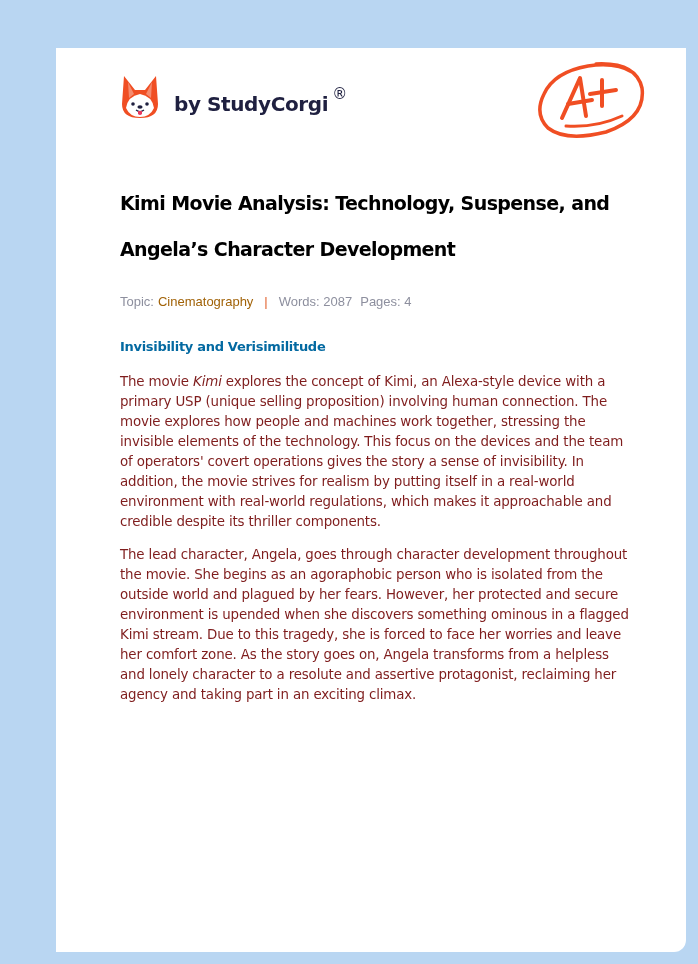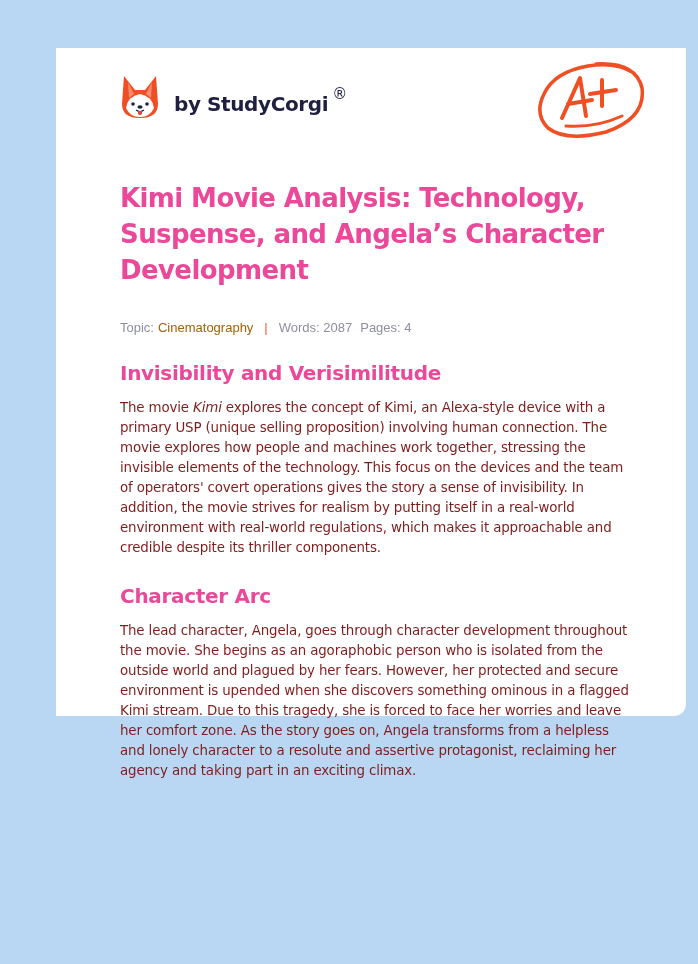--- a/index.html
+++ b/index.html
@@ -4,21 +4,21 @@
 <style>
   html, body { margin: 0; padding: 0; }
   body {
     width: 698px; height: 964px; overflow: hidden;
     background: #b9d6f2;
     font-family: "Liberation Sans", sans-serif;
     position: relative;
   }
   .card {
     position: absolute; left: 56px; top: 48px;
-    width: 630px; height: 668px;
+    width: 630px; height: 904px;
     background: #ffffff;
     border-bottom-right-radius: 12px;
     box-sizing: border-box;
     padding: 0 56px 0 64px;
   }
   .header {
     position: relative; height: 120px;
   }
   .logo {
     position: absolute; left: 0; top: 26px;
@@ -34,34 +34,34 @@
     position: relative; top: -12px; margin-left: 4px;
     font-size: 15px; font-weight: normal; color: #1f2040;
   }
   .grade {
     position: absolute; right: -16px; top: 10px;
     width: 110px; height: 84px;
   }
   h1 {
     margin: 12px 0 0 0;
     font-family: "DejaVu Sans", sans-serif; font-weight: bold;
-    font-size: 26px; line-height: 36px; color: #ec4899;
+    font-size: 19px; line-height: 46px; color: #000000;
     letter-spacing: -0.6px;
   }
   .meta {
-    margin-top: 32px; font-size: 13px; color: #8d8f9e;
+    margin-top: 22px; font-size: 13px; color: #8d8f9e;
     display: flex; align-items: flex-start;
   }
   .meta .topic-val { color: #a16207; margin-left: 4px; }
   .meta .sep { color: #e2622e; margin: 0 11px; }
   .meta .pages { margin-left: 8px; }
   h2 {
     margin: 26px 0 0 0;
     font-family: "DejaVu Sans", sans-serif; font-weight: bold;
-    font-size: 20px; line-height: 24px; color: #ec4899;
+    font-size: 13px; line-height: 24px; color: #0369a1;
     letter-spacing: -0.3px;
   }
   p {
     margin: 13px 0 0 0;
     font-family: "DejaVu Sans", sans-serif;
     font-size: 13.4px; line-height: 20px; color: #7f1d1d;
     letter-spacing: -0.15px;
   }
   p em { font-style: italic; }
 </style>
@@ -100,16 +100,15 @@
     <span>Topic:</span>
     <span class="topic-val">Cinematography</span>
     <span class="sep">|</span>
     <span>Words: 2087</span>
     <span class="pages">Pages: 4</span>
   </div>
 
   <h2>Invisibility and Verisimilitude</h2>
   <p><span>The movie </span><em>Kimi</em><span> explores the concept of Kimi, an Alexa-style device with a primary USP (unique selling proposition) involving human connection. The movie explores how people and machines work together, stressing the invisible elements of the technology. This focus on the devices and the team of operators' covert operations gives the story a sense of invisibility. In addition, the movie strives for realism by putting itself in a real-world environment with real-world regulations, which makes it approachable and credible despite its thriller components.</span></p>
 
-  <h2>Character Arc</h2>
   <p>The lead character, Angela, goes through character development throughout the movie. She begins as an agoraphobic person who is isolated from the outside world and plagued by her fears. However, her protected and secure environment is upended when she discovers something ominous in a flagged Kimi stream. Due to this tragedy, she is forced to face her worries and leave her comfort zone. As the story goes on, Angela transforms from a helpless and lonely character to a resolute and assertive protagonist, reclaiming her agency and taking part in an exciting climax.</p>
 
 </div>
 
 </body></html>

